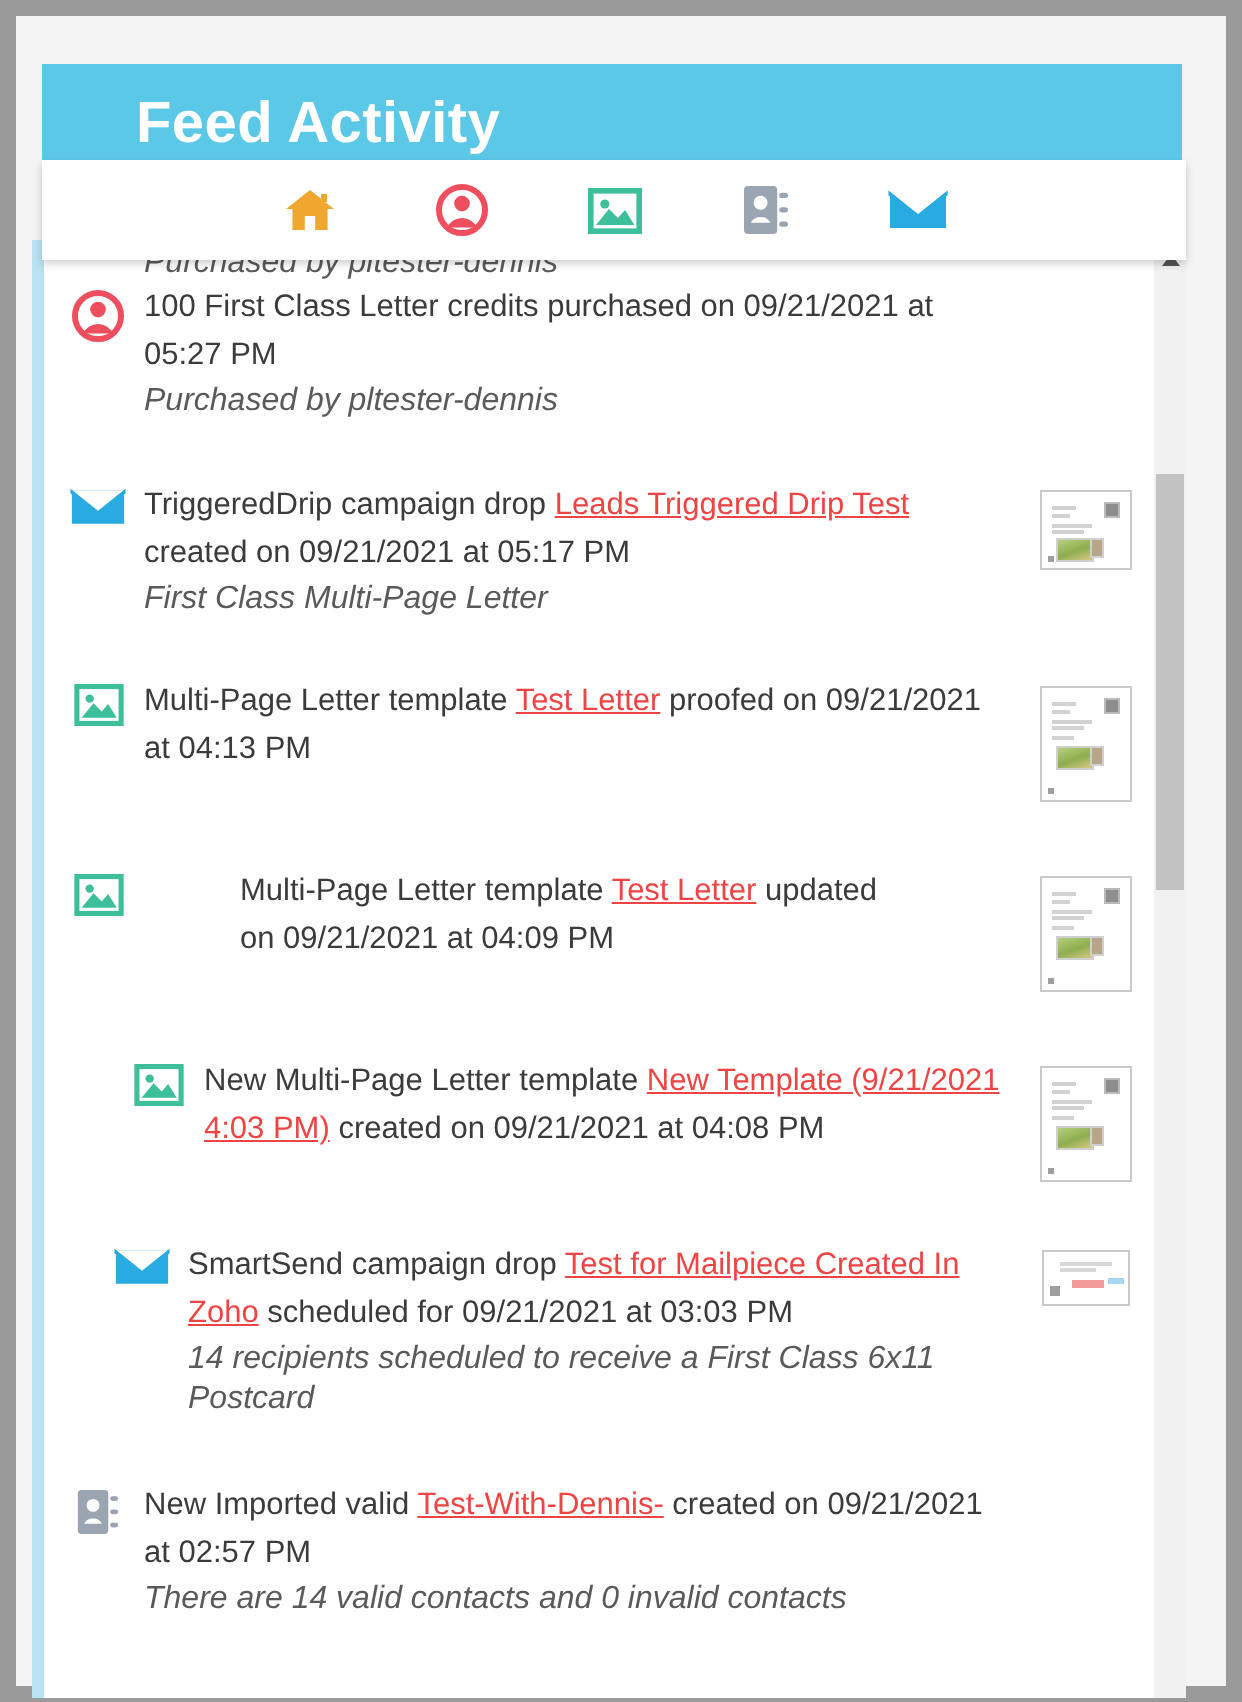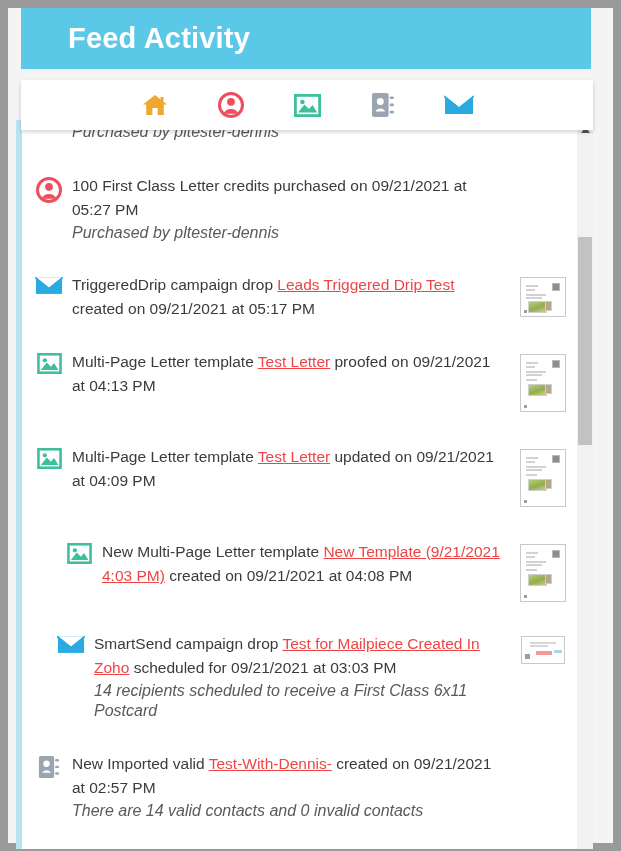--- a/index.html
+++ b/index.html
@@ -23,21 +23,21 @@
     top: 8px;
     width: 605px;
     height: 835px;
     background: #f4f4f4;
   }
 
   
   #header-bar {
     position: absolute;
     left: 13px;
-    top: 0;
+    top: 24px;
     width: 570px;
     height: 61px;
     background: #5bc8e8;
     display: flex;
     align-items: center;
   }
   #header-title {
     color: #ffffff;
     font-size: 29px;
     font-weight: bold;
@@ -307,21 +307,21 @@
     <div id="feed-inner">
 
       <div class="feed-item" style="padding-top:2px;">
         <div class="feed-icon"></div>
         <div class="feed-body">
           <div class="feed-sub" style="margin-top:0;">Purchased by pltester-dennis</div>
         </div>
         <div class="feed-thumb"></div>
       </div>
 
-      <div class="feed-item" style="margin-top:32px;">
+      <div class="feed-item" style="">
         <div class="feed-icon">
           <svg width="26" height="26" viewBox="0 0 26 26">
             <circle cx="13" cy="13" r="11.5" fill="none" stroke="#ef4e5e" stroke-width="3"></circle>
             <circle cx="13" cy="9.8" r="3.9" fill="#ef4e5e"></circle>
             <path d="M5.6 21.8 A7.8 7 0 0 1 20.4 21.8 Z" fill="#ef4e5e"></path>
           </svg>
         </div>
         <div class="feed-body">
           <div class="feed-text">
             <span>100 First Class Letter credits purchased on 09/21/2021 at 05:27 PM</span>
@@ -336,20 +336,21 @@
           <svg width="28" height="20" viewBox="0 0 30 21">
             <path d="M1 1 L29 1 L29 19 L1 19 Z" fill="#29abe2"></path>
             <path d="M1 1 L15 12.5 L29 1 Z" fill="#ffffff"></path>
             <path d="M0.2 0.2 L15 12 L29.8 0.2 L29.8 2.6 L15 14.6 L0.2 2.6 Z" fill="#29abe2"></path>
           </svg>
         </div>
         <div class="feed-body">
           <div class="feed-text">
             <span>TriggeredDrip campaign drop </span><a class="feed-link">Leads Triggered Drip Test</a><span> created on 09/21/2021 at 05:17 PM</span>
           </div>
+          <div class="feed-sub">First Class Multi-Page Letter</div>
         </div>
         <div class="feed-thumb">
           <div class="thumb-letter small">
             <div class="tl-stamp"></div>
             <div class="tl-line" style="left:5px;top:7px;width:12px;"></div>
             <div class="tl-line" style="left:5px;top:11px;width:9px;"></div>
             <div class="tl-line" style="left:5px;top:16px;width:20px;"></div>
             <div class="tl-line" style="left:5px;top:19px;width:16px;"></div>
             <div class="tl-img" style="top:23px;"></div>
             <div class="tl-img2" style="left:24px;top:23px;"></div>
@@ -379,21 +380,21 @@
             <div class="tl-line" style="left:5px;top:16px;width:20px;"></div>
             <div class="tl-line" style="left:5px;top:19px;width:16px;"></div>
             <div class="tl-line" style="left:5px;top:24px;width:11px;"></div>
             <div class="tl-img" style="top:29px;"></div>
             <div class="tl-img2" style="left:24px;top:29px;"></div>
             <div class="tl-tick"></div>
           </div>
         </div>
       </div>
 
-      <div class="feed-item" style="margin-top:33px;">
+      <div class="feed-item" style="margin-top:33px;gap:48px;">
         <div class="feed-icon">
           <svg width="25" height="21" viewBox="0 0 27 23">
             <rect x="1.4" y="1.4" width="24.2" height="20.2" fill="none" stroke="#3cbf9a" stroke-width="2.8"></rect>
             <circle cx="8.4" cy="8" r="2.3" fill="#3cbf9a"></circle>
             <path d="M4 18.5 L10.5 10.5 L15 15 L18.5 11 L23.2 18.5 Z" fill="#3cbf9a"></path>
           </svg>
         </div>
         <div class="feed-body">
           <div class="feed-text">
             <span>Multi-Page Letter template </span><a class="feed-link">Test Letter</a><span> updated on 09/21/2021 at 04:09 PM</span>

